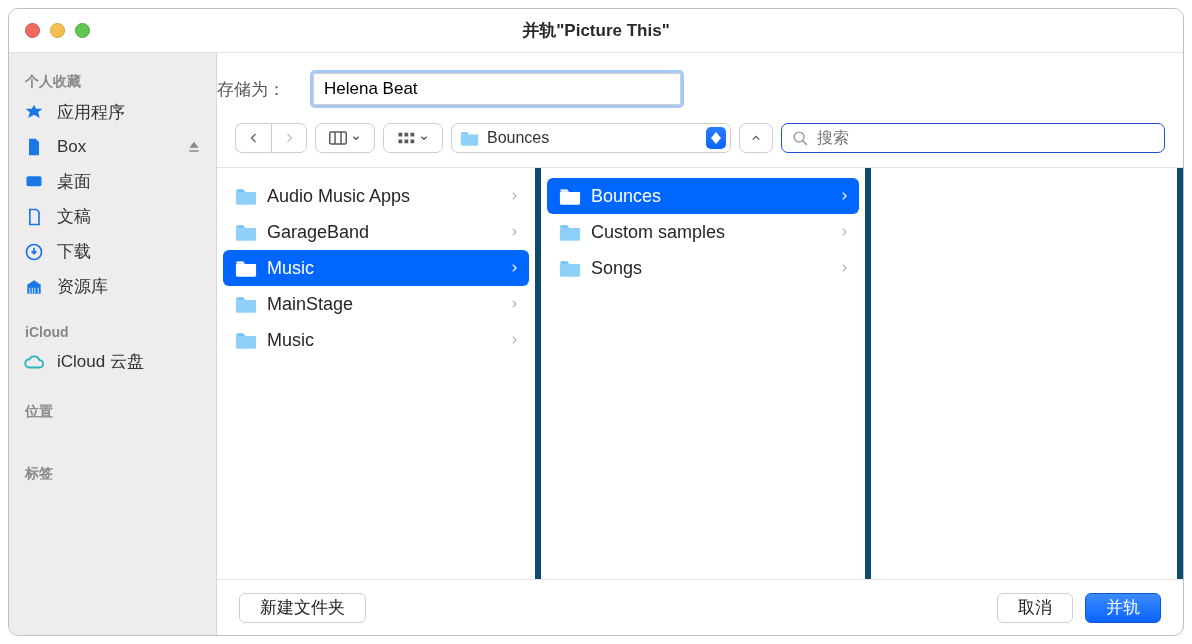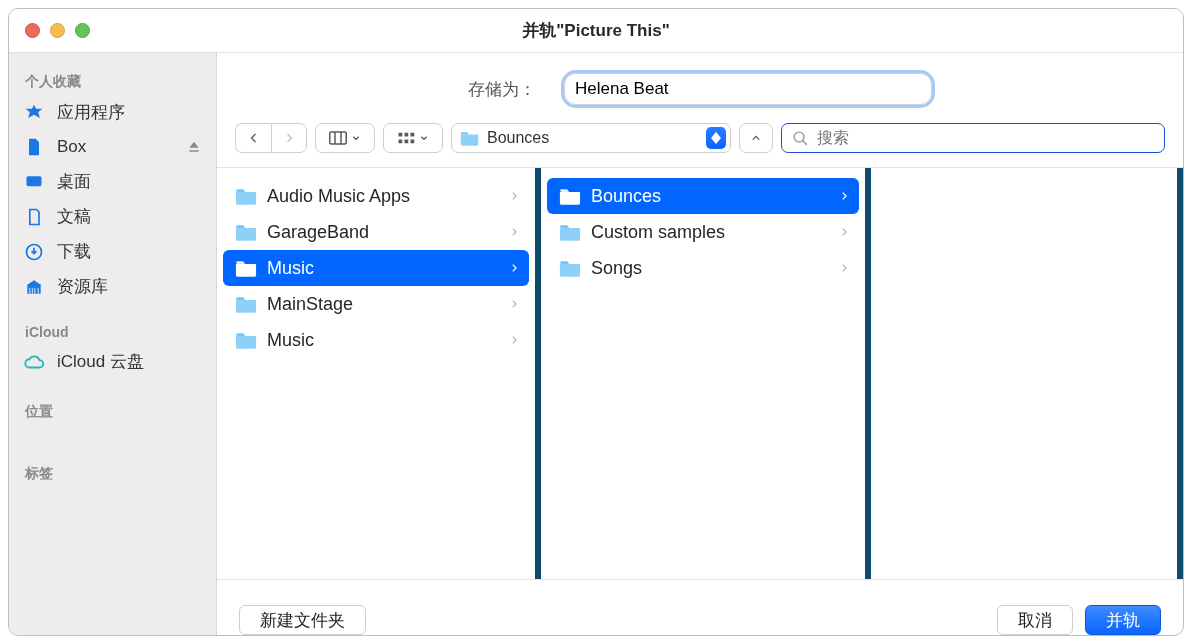--- a/index.html
+++ b/index.html
@@ -82,33 +82,33 @@
 }
 .main {
   flex: 1;
   display: flex;
   flex-direction: column;
   min-width: 0;
 }
 .save-row {
   display: flex;
   align-items: center;
-  justify-content: center;
+  justify-content: flex-start;
   padding: 20px 0 12px;
   gap: 28px;
 }
 .save-label {
   color: #565656;
   font-size: 17px;
 }
 .save-input {
   width: 368px;
   height: 32px;
   border: 1px solid #cfcfcf;
-  border-radius: 12px;
+  border-radius: 2px;
   padding: 0 10px;
   font-size: 17px;
   outline: 3px solid #a6c8f6;
   outline-offset: 0;
 }
 .toolbar {
   display: flex;
   align-items: center;
   gap: 8px;
   padding: 6px 18px 14px;
@@ -192,21 +192,21 @@
 .row .fld { width:22px;height:17px;}
 .row .chev { margin-left:auto;color:#b4b4b4;}
 .row.sel {
   background:#0066ff;color:#fff;
 }
 .row.sel .chev{color:#fff;}
 .row.sel .fld path.body{fill:#fff !important;}
 .row.sel .fld path.tab{fill:#dfe9ff !important;}
 .footer {
   height:56px;border-top:1px solid #e4e4e4;
-  display:flex;align-items:flex-end;padding:0 22px;gap:12px;
+  display:flex;align-items:center;padding:0 22px;gap:12px;
 }
 .footer-spacer{flex:1;}
 .push-btn {
   height:30px;padding:0 20px;
   border:1px solid #cfcfcf;border-radius:6px;
   background:#fff;font-size:17px;color:#222;
 }
 .push-btn.primary{
   background:linear-gradient(#3c8cff,#0a64ff);
   color:#fff;border:1px solid #0a57da;

